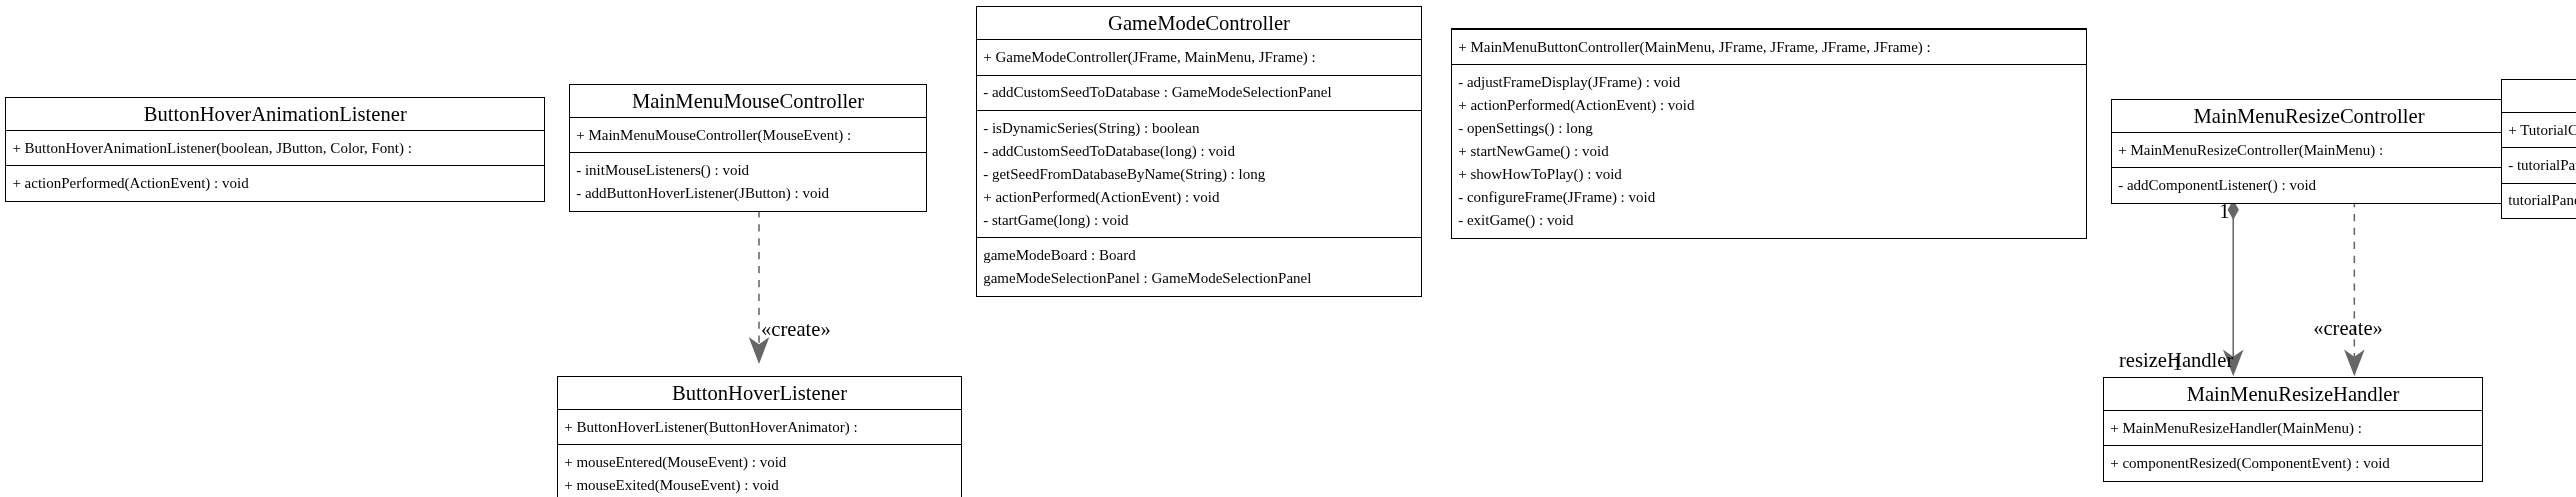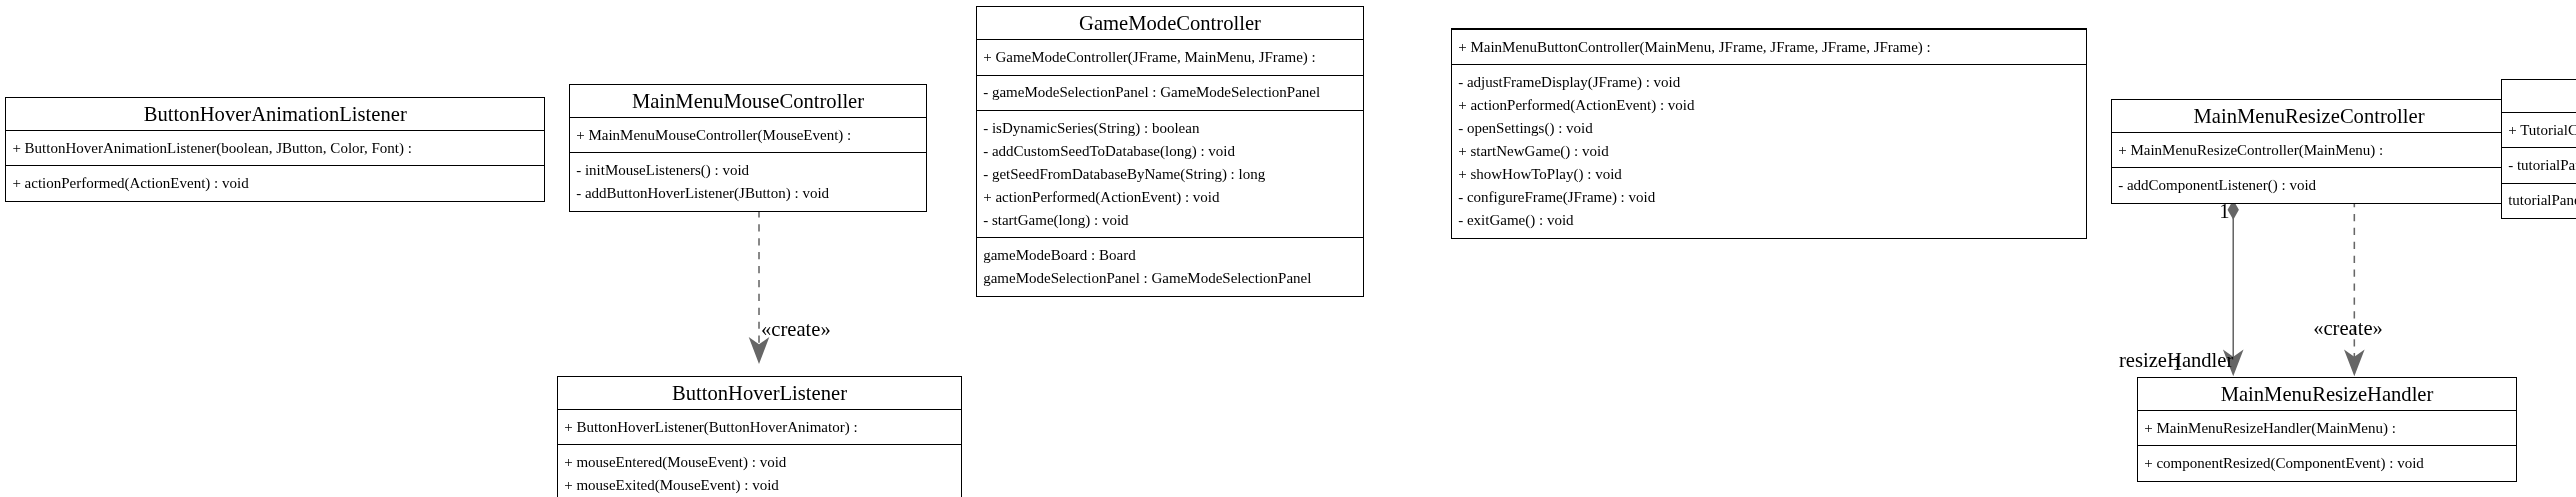--- a/index.html
+++ b/index.html
@@ -36,26 +36,26 @@
     padding: 5.7px 6.2px;
   }
   .uml-class .line {
     font-size: 15px;
     line-height: 23px;
     white-space: nowrap;
   }
   
   .c1 { left: 5.2px;   top: 97px; width: 540px; }
   .c2 { left: 569px; top: 84px; width: 358px;  }
-  .c3 { left: 976px; top: 6.2px;  width: 388px;  }
+  .c3 { left: 976px; top: 6.2px;  width: 446px;  }
   .c4 { left: 1451px; top: 28px;  width: 636px; }
   .c5 { left: 2111px; top: 99px; width: 396px;  }
   .c6 { left: 2501px; top: 79px; width: 353px;  }
   .c7 { left: 557px; top: 376px; width: 405px;  }
-  .c8 { left: 2103px; top: 377px; width: 380px; margin-left: 34px;  }
+  .c8 { left: 2103px; top: 377px; width: 380px;  }
 
   #edges-svg {
     position: absolute;
     left: 0; top: 0;
     width: 2866px;
     height: 498px;
     z-index: 1;
   }
   .edge-label {
     position: absolute;
@@ -114,21 +114,21 @@
         <div class="line">- addButtonHoverListener(JButton) : void</div>
       </div>
   </div>
 
   <div class="uml-class c3">
     <div class="title">GameModeController</div>
     <div class="section">
         <div class="line">+ GameModeController(JFrame, MainMenu, JFrame) :</div>
       </div>
     <div class="section">
-        <div class="line">- gameModeSelectionPanel : GameModeSelectionPanel</div>
+        <div class="line">- addCustomSeedToDatabase : GameModeSelectionPanel</div>
       </div>
     <div class="section">
         <div class="line">- isDynamicSeries(String) : boolean</div>
         <div class="line">- addCustomSeedToDatabase(long) : void</div>
         <div class="line">- getSeedFromDatabaseByName(String) : long</div>
         <div class="line">+ actionPerformed(ActionEvent) : void</div>
         <div class="line">- startGame(long) : void</div>
       </div>
     <div class="section">
         <div class="line">gameModeBoard : Board</div>
@@ -136,21 +136,21 @@
       </div>
   </div>
 
   <div class="uml-class c4">
     <div class="section">
         <div class="line">+ MainMenuButtonController(MainMenu, JFrame, JFrame, JFrame, JFrame) :</div>
       </div>
     <div class="section">
         <div class="line">- adjustFrameDisplay(JFrame) : void</div>
         <div class="line">+ actionPerformed(ActionEvent) : void</div>
-        <div class="line">- openSettings() : void</div>
+        <div class="line">- openSettings() : long</div>
         <div class="line">+ startNewGame() : void</div>
         <div class="line">+ showHowToPlay() : void</div>
         <div class="line">- configureFrame(JFrame) : void</div>
         <div class="line">- exitGame() : void</div>
       </div>
   </div>
 
   <div class="uml-class c5">
     <div class="title">MainMenuResizeController</div>
     <div class="section">

